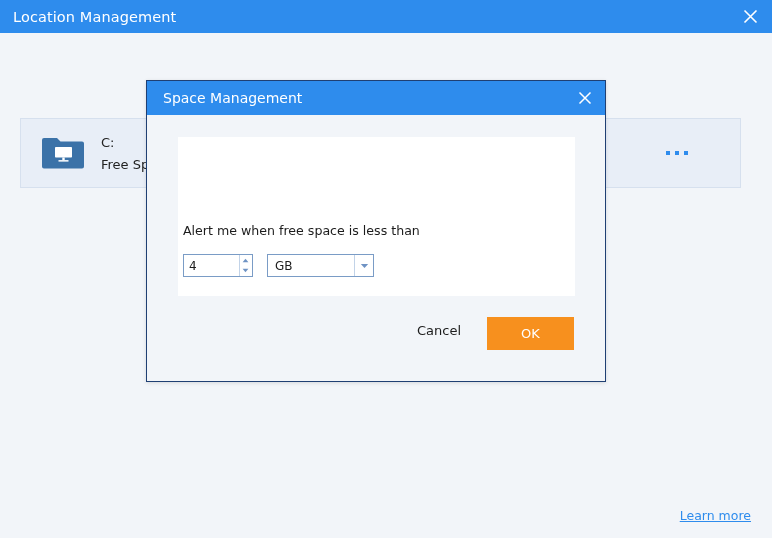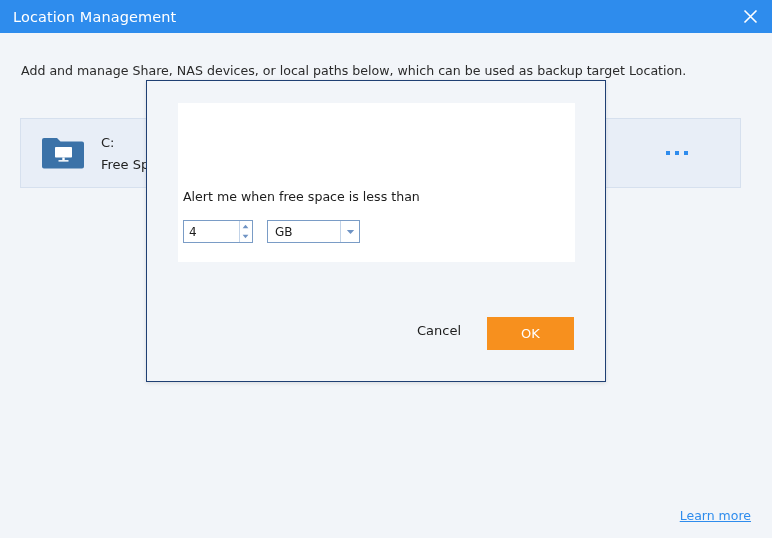--- a/index.html
+++ b/index.html
@@ -199,21 +199,21 @@
     display: flex; flex-direction: column;
     background: #fff;
   }
   .spin-arrows span {
     flex: 1 1 50%;
     display: flex; align-items: center; justify-content: center;
     cursor: pointer;
   }
 
   .selectbox {
-    width: 93px; height: 23px;
+    width: 107px; height: 23px;
     margin-left: 14px;
     border: 1px solid #7a9cc6;
     background: #fff;
     display: flex; align-items: center;
     position: relative;
     cursor: pointer;
   }
   .selectbox .sb-value {
     font-size: 12px; color: #1c1c1c;
     padding-left: 7px;
@@ -257,21 +257,20 @@
     <div id="window-title">Location Management</div>
     <div id="window-close">
       <svg width="15" height="15" viewBox="0 0 15 15">
         <path d="M1.5 1.5 L13.5 13.5 M13.5 1.5 L1.5 13.5" stroke="#ffffff" stroke-width="1.6" fill="none"></path>
       </svg>
     </div>
   </div>
 
   <div id="window-content">
 
-    <div id="description">Add and manage Share, NAS devices, or local paths below, which can be used as backup target Location.</div>
 
     <div id="storage-list">
       <div class="storage-card">
         <div class="storage-card-icon">
           <svg width="44" height="36" viewBox="0 0 44 36">
             <path d="M1 5 a2 2 0 0 1 2-2 h13 l3.5 3.5 h21.5 a2 2 0 0 1 2 2 v23 a2 2 0 0 1 -2 2 h-38 a2 2 0 0 1 -2 -2 z" fill="#3b72a8"></path>
             <rect x="14" y="12" width="17" height="10.5" rx="0.8" fill="#ffffff"></rect>
             <rect x="21.3" y="22.5" width="2.4" height="2.6" fill="#ffffff"></rect>
             <rect x="17.5" y="25.1" width="10" height="1.5" fill="#ffffff"></rect>
           </svg>
@@ -293,20 +292,28 @@
 
 
       <div id="learn-more">Learn more</div>
     </div>
 
   </div>
 </div>
 
 <div id="modal">
 
+  <div id="modal-titlebar">
+    <div id="modal-title">Space Management</div>
+    <div id="modal-close">
+      <svg width="14" height="14" viewBox="0 0 14 14">
+        <path d="M1.5 1.5 L12.5 12.5 M12.5 1.5 L1.5 12.5" stroke="#ffffff" stroke-width="1.5" fill="none"></path>
+      </svg>
+    </div>
+  </div>
 
   <div id="modal-body">
     <div id="modal-panel">
 
       <div id="alert-label">Alert me when free space is less than</div>
 
       <div id="alert-controls">
 
         <div class="spinbox">
           <input type="text" value="4" style="">

